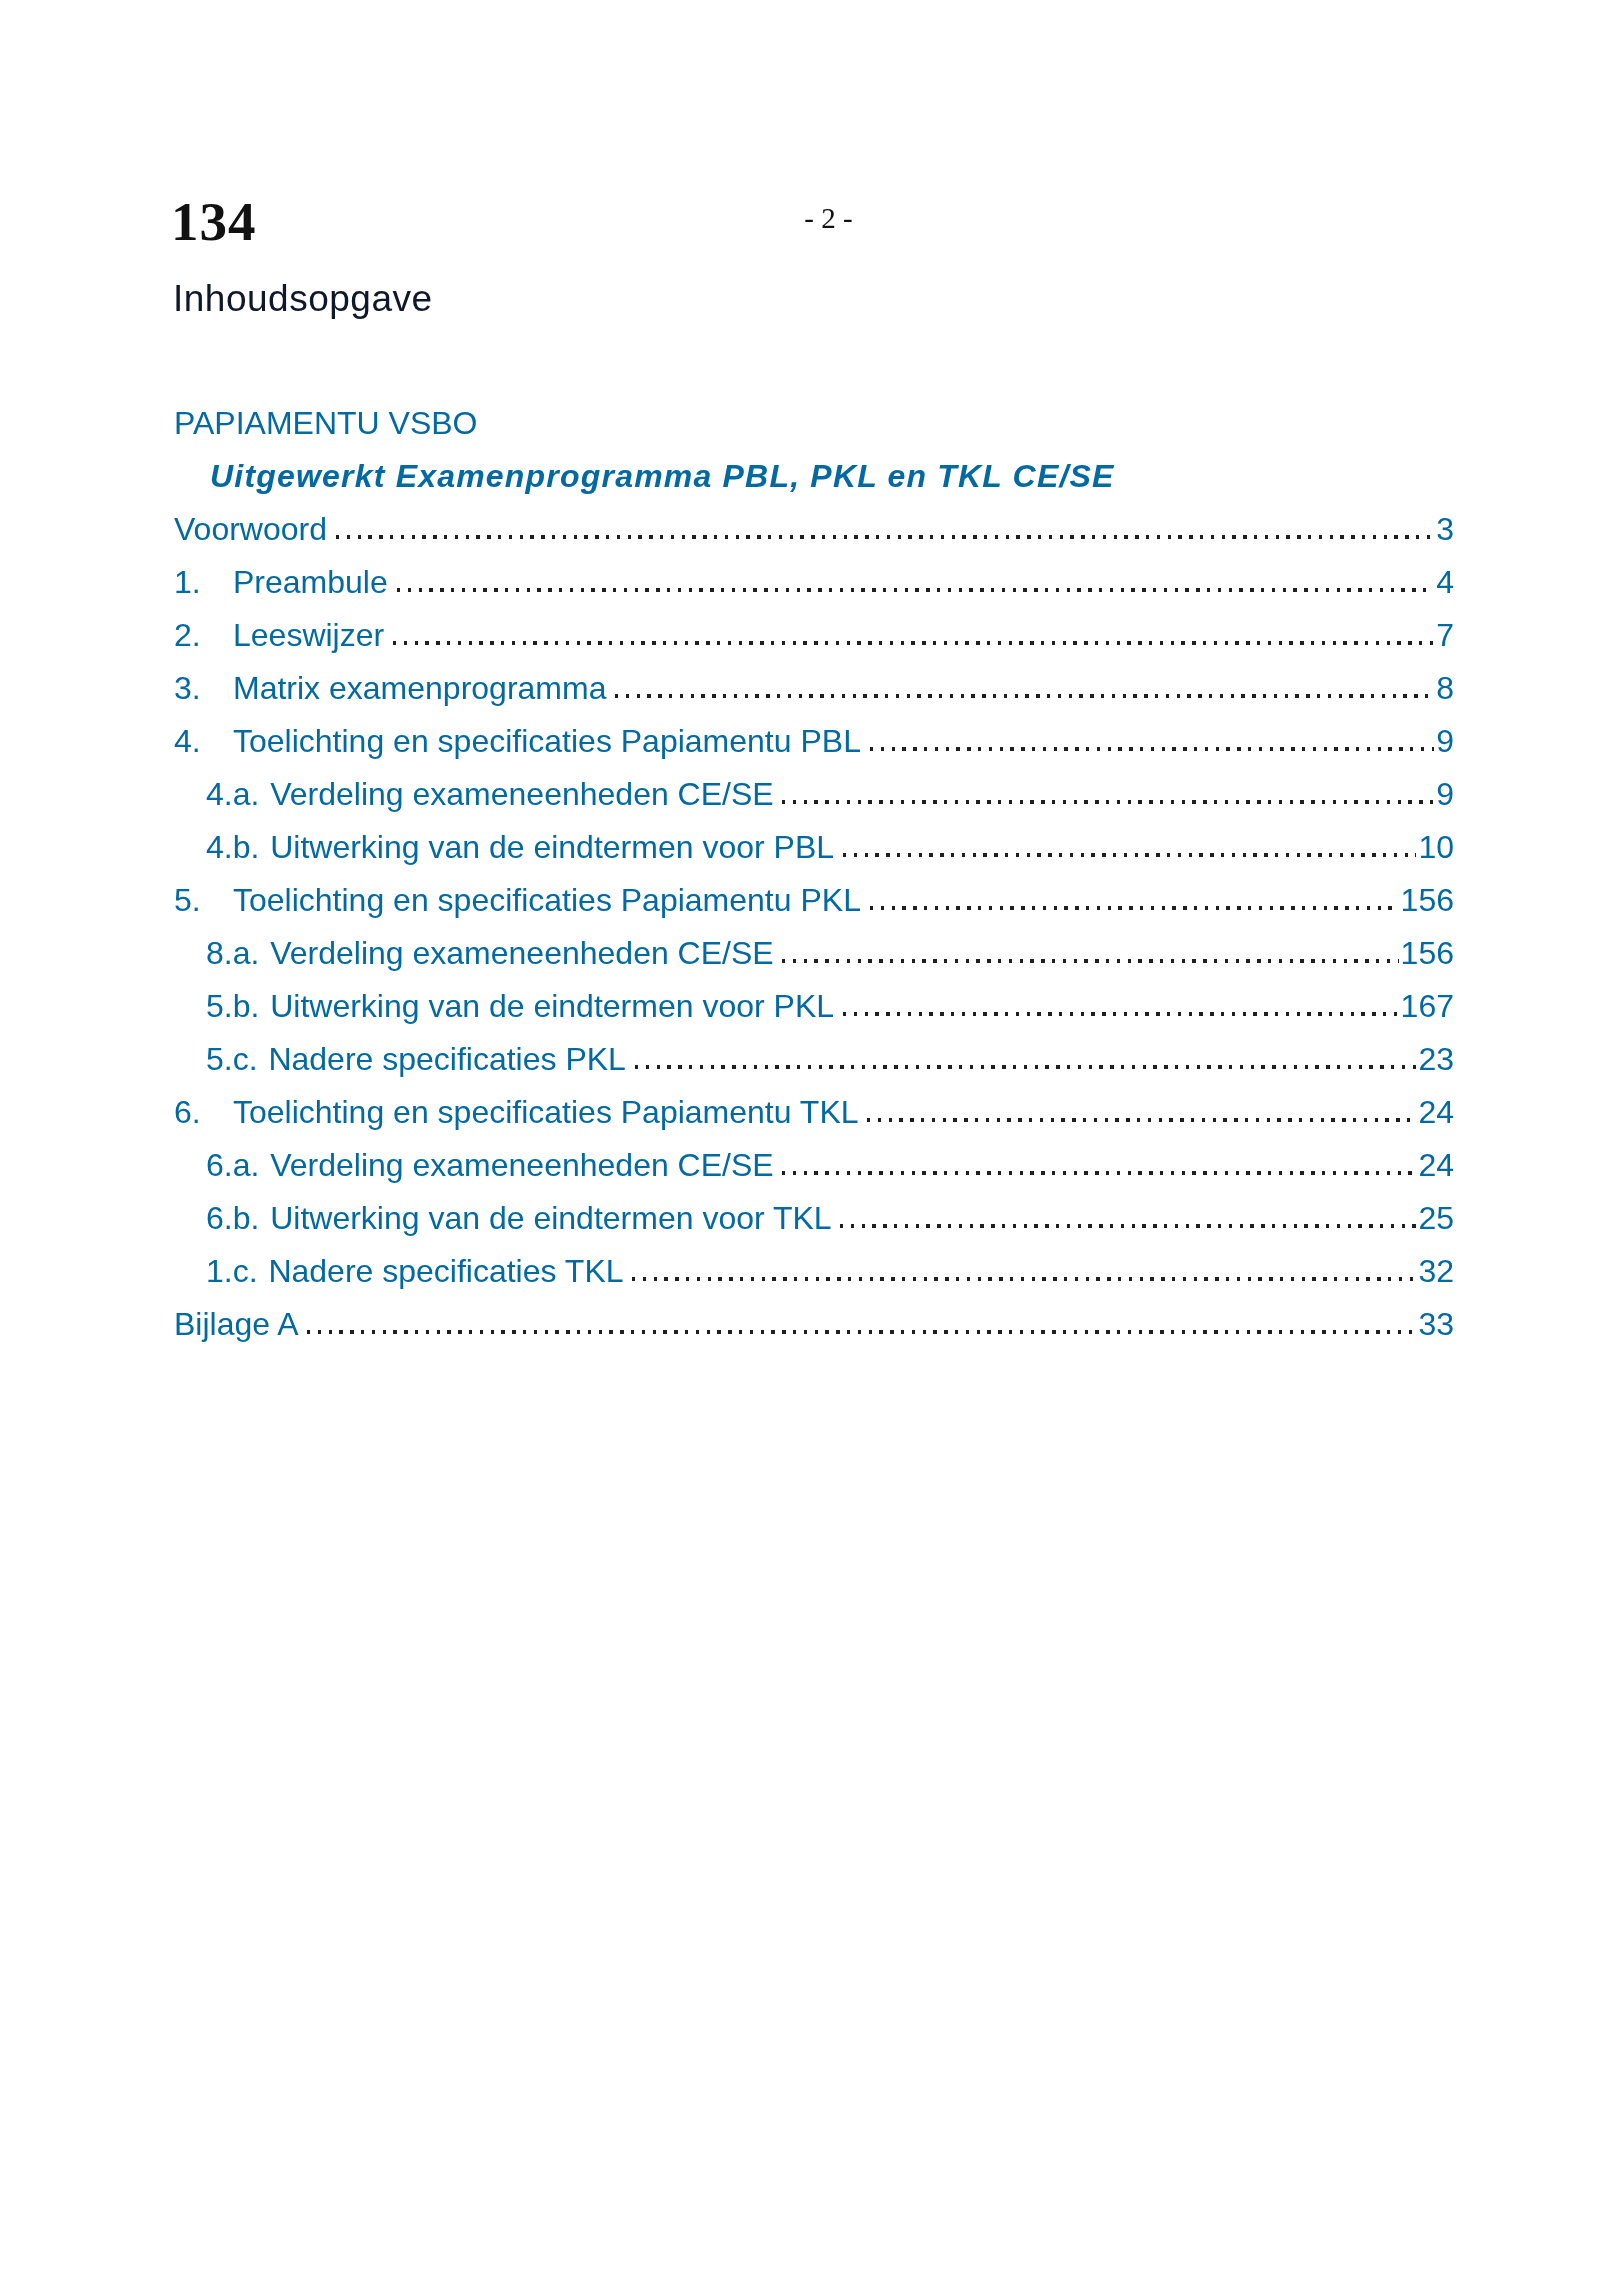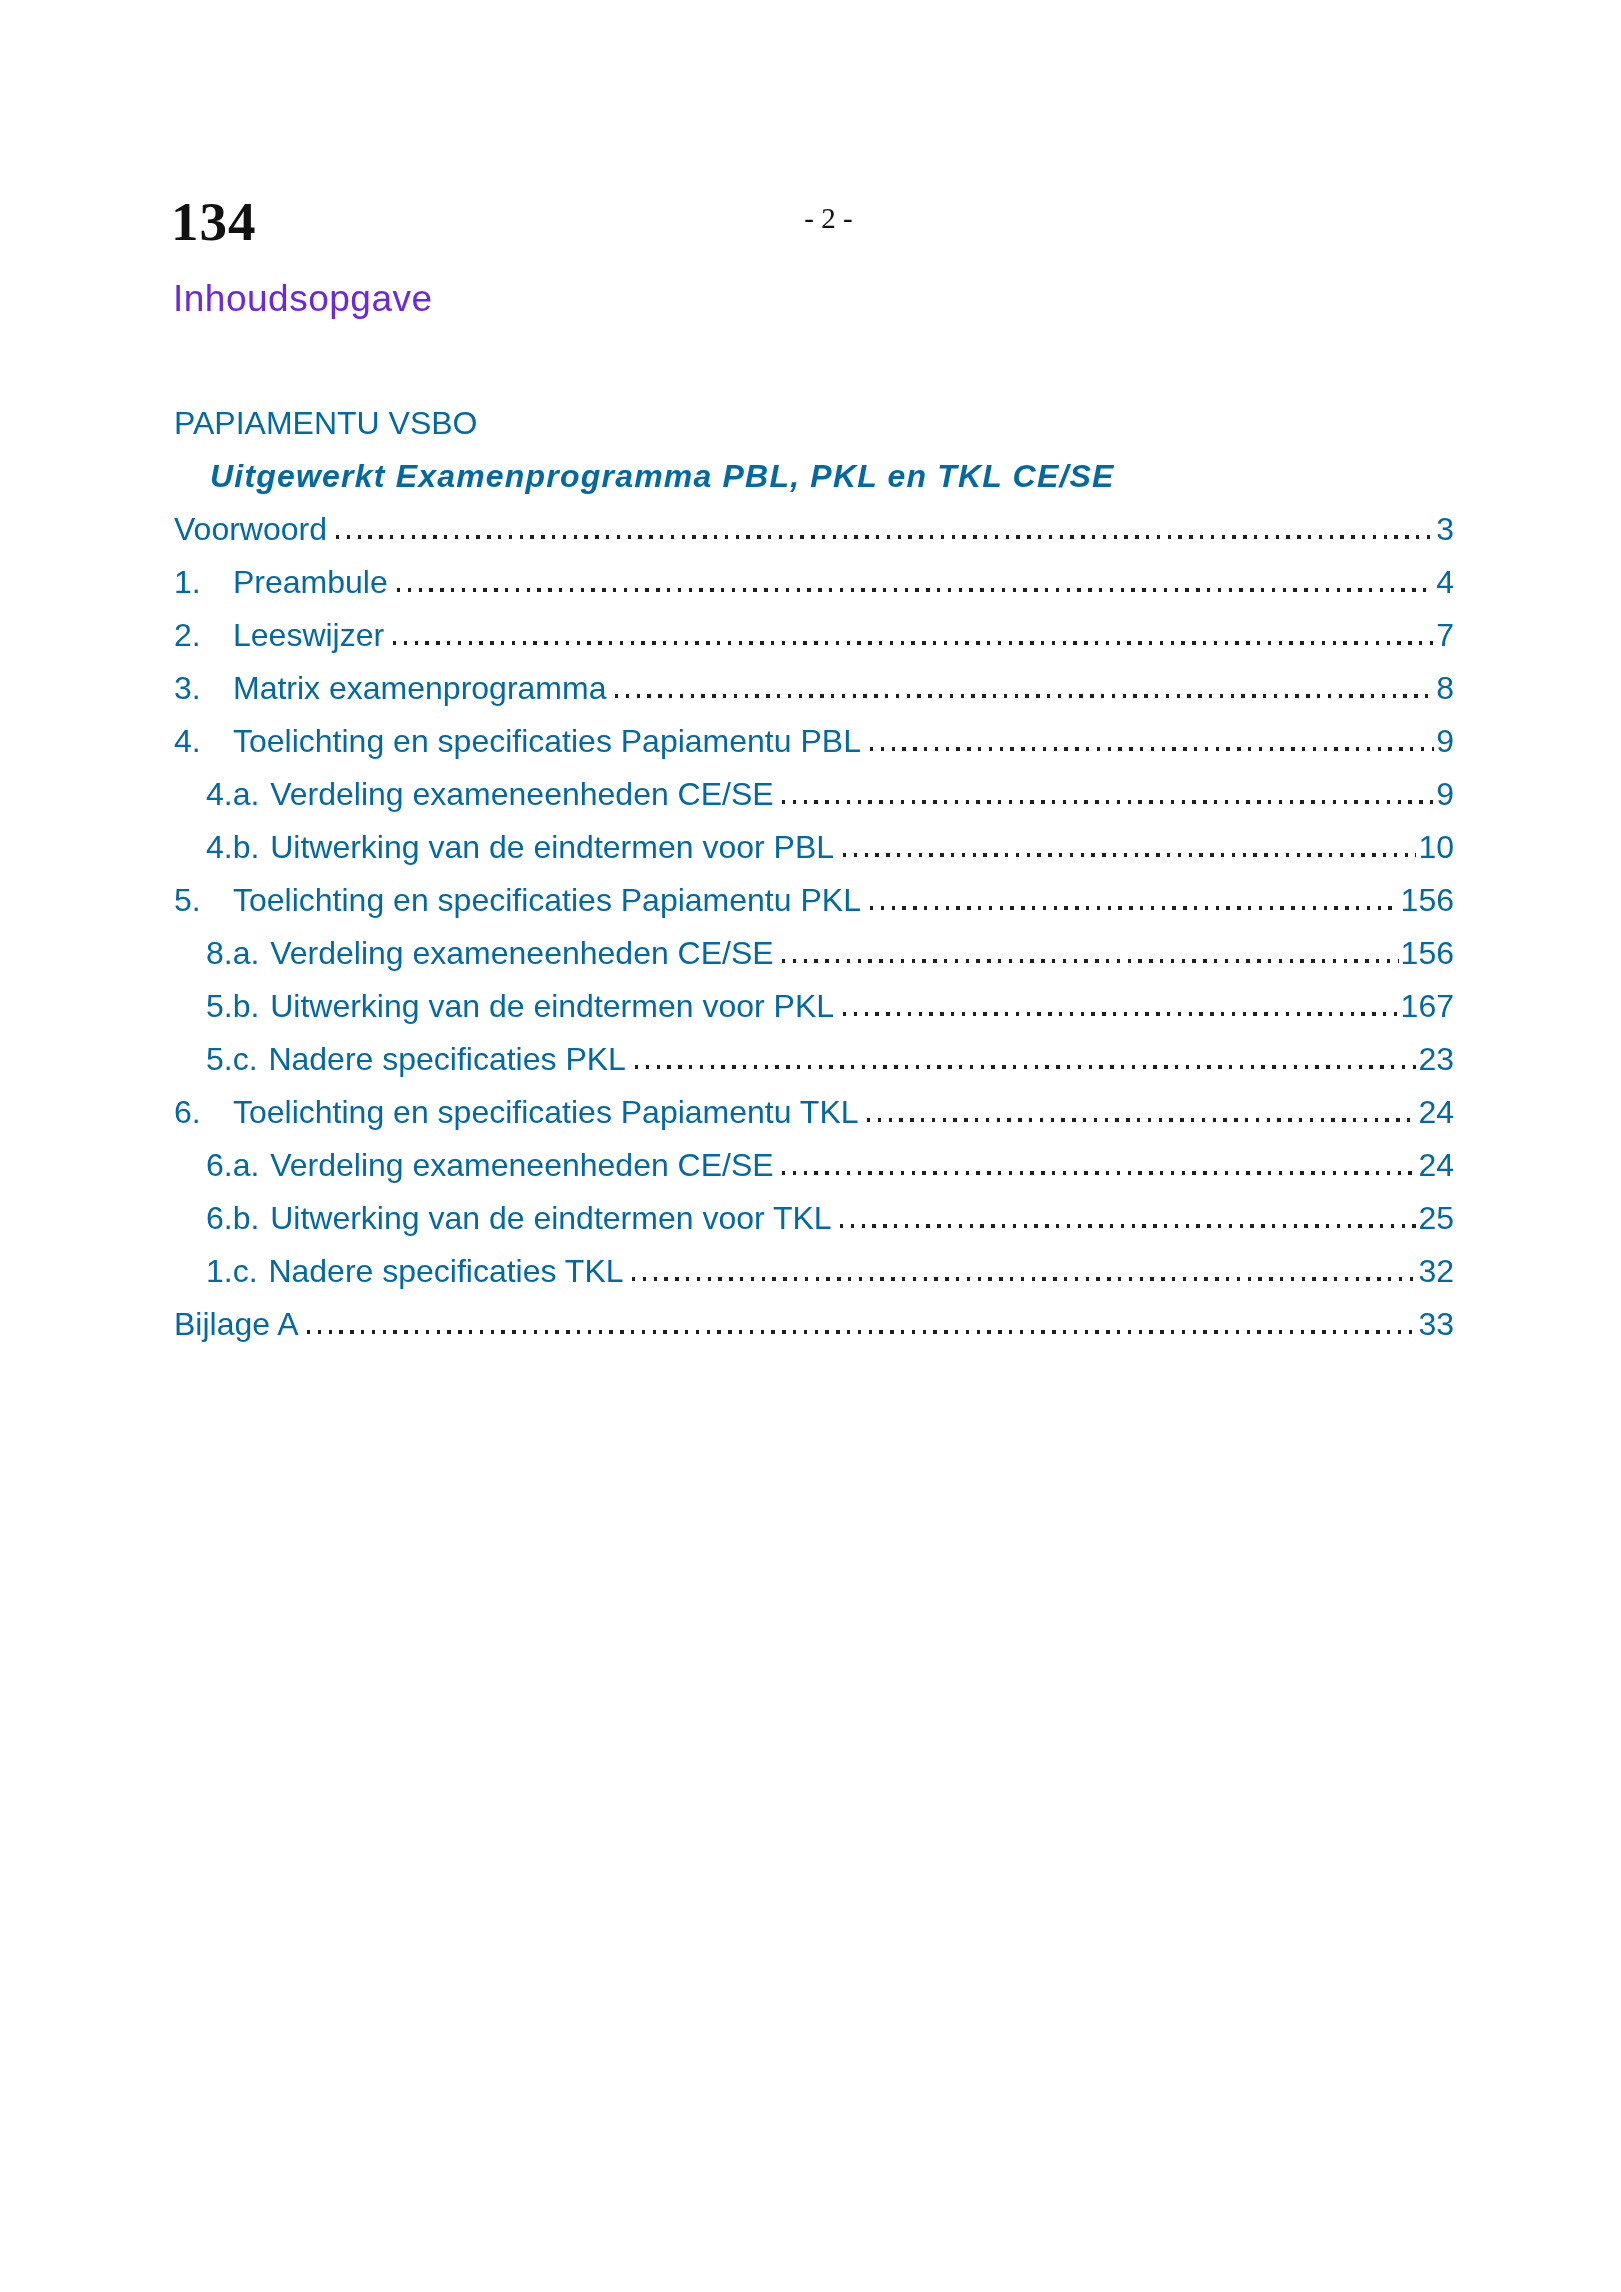--- a/index.html
+++ b/index.html
@@ -97,21 +97,21 @@
     letter-spacing: 1.2px;
     margin-left: 36px;
   }
 </style>
 </head>
 <body>
 
 <div class="page" style="background: rgb(255, 255, 255); color: rgb(26, 26, 26);">
   <div class="stamp">134</div>
   <div class="page-marker">- 2 -</div>
-  <h1 class="doc-title" style="color: #6d28d9;">Inhoudsopgave</h1>
+  <h1 class="doc-title" style="color: #0f172a;">Inhoudsopgave</h1>
   <div class="toc" id="toc">
       <div class="toc-row header-line style-normal">
 
     <span class="label">PAPIAMENTU VSBO</span>
 
   </div>
       <div class="toc-row header-line style-bold-italic">
 
     <span class="label">Uitgewerkt Examenprogramma PBL, PKL en TKL CE/SE</span>
 

